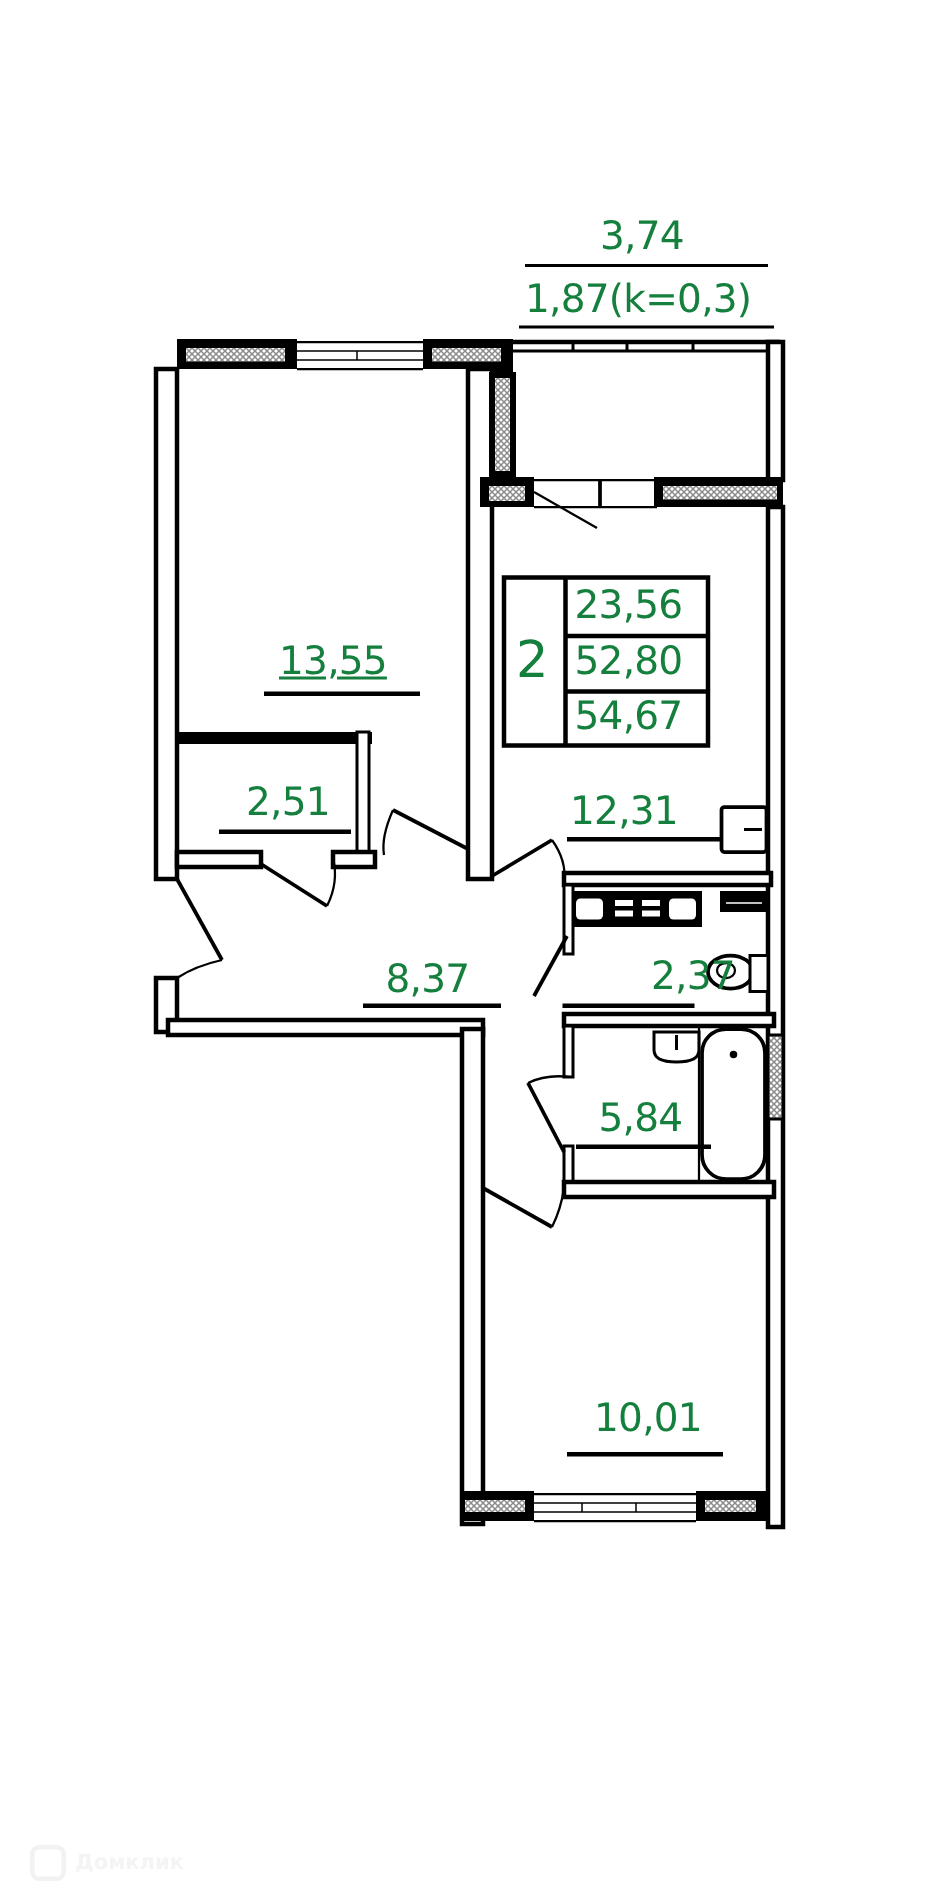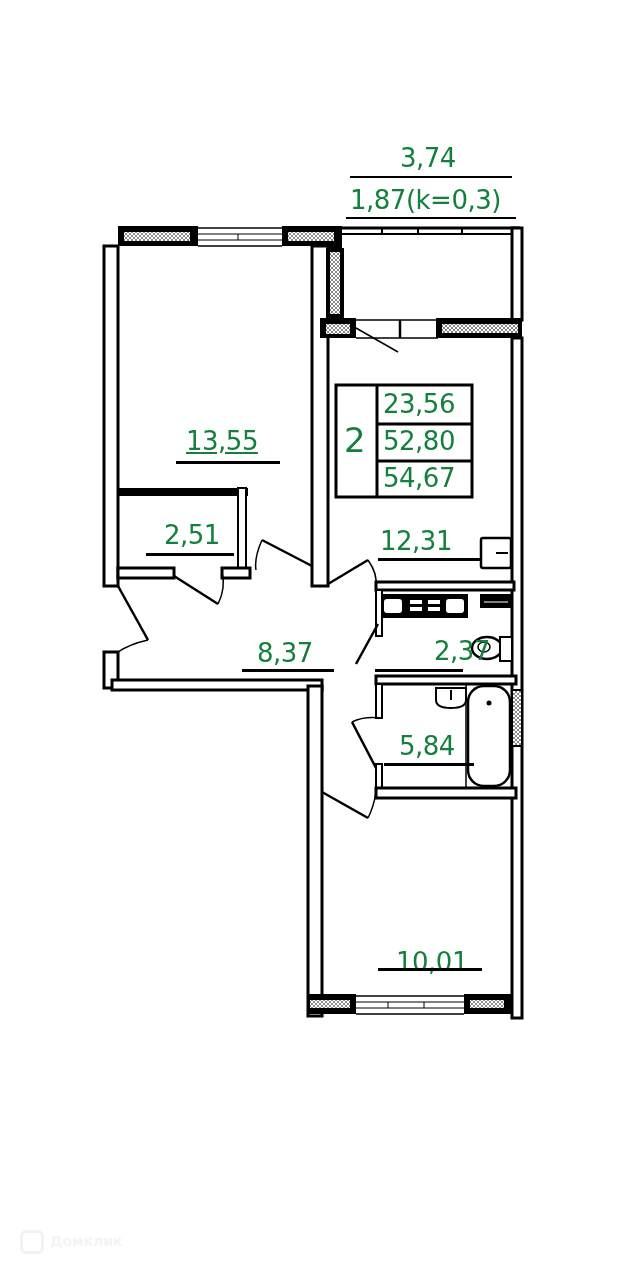--- a/index.html
+++ b/index.html
@@ -171,18 +171,18 @@
 
 <div class="lbl" style="left:257px; top:640px;">8,37</div>
 <div class="ul" style="left:242px; top:669px; width:92px;"></div>
 
 <div class="lbl" style="left:390px; top:638px;margin-left:44px;">2,37</div>
 <div class="ul" style="left:375px; top:669px; width:88px;"></div>
 
 <div class="lbl" style="left:399px; top:733px;">5,84</div>
 <div class="ul" style="left:384px; top:763px; width:90px;"></div>
 
-<div class="lbl" style="left:396px; top:933px;margin-top:16px;">10,01</div>
+<div class="lbl" style="left:396px; top:933px;">10,01</div>
 <div class="ul" style="left:378px; top:968px; width:104px;"></div>
 
 <div class="watermark">
   <span class="wm-icon"></span><span>Домклик</span>
 </div>
 
 </body></html>

